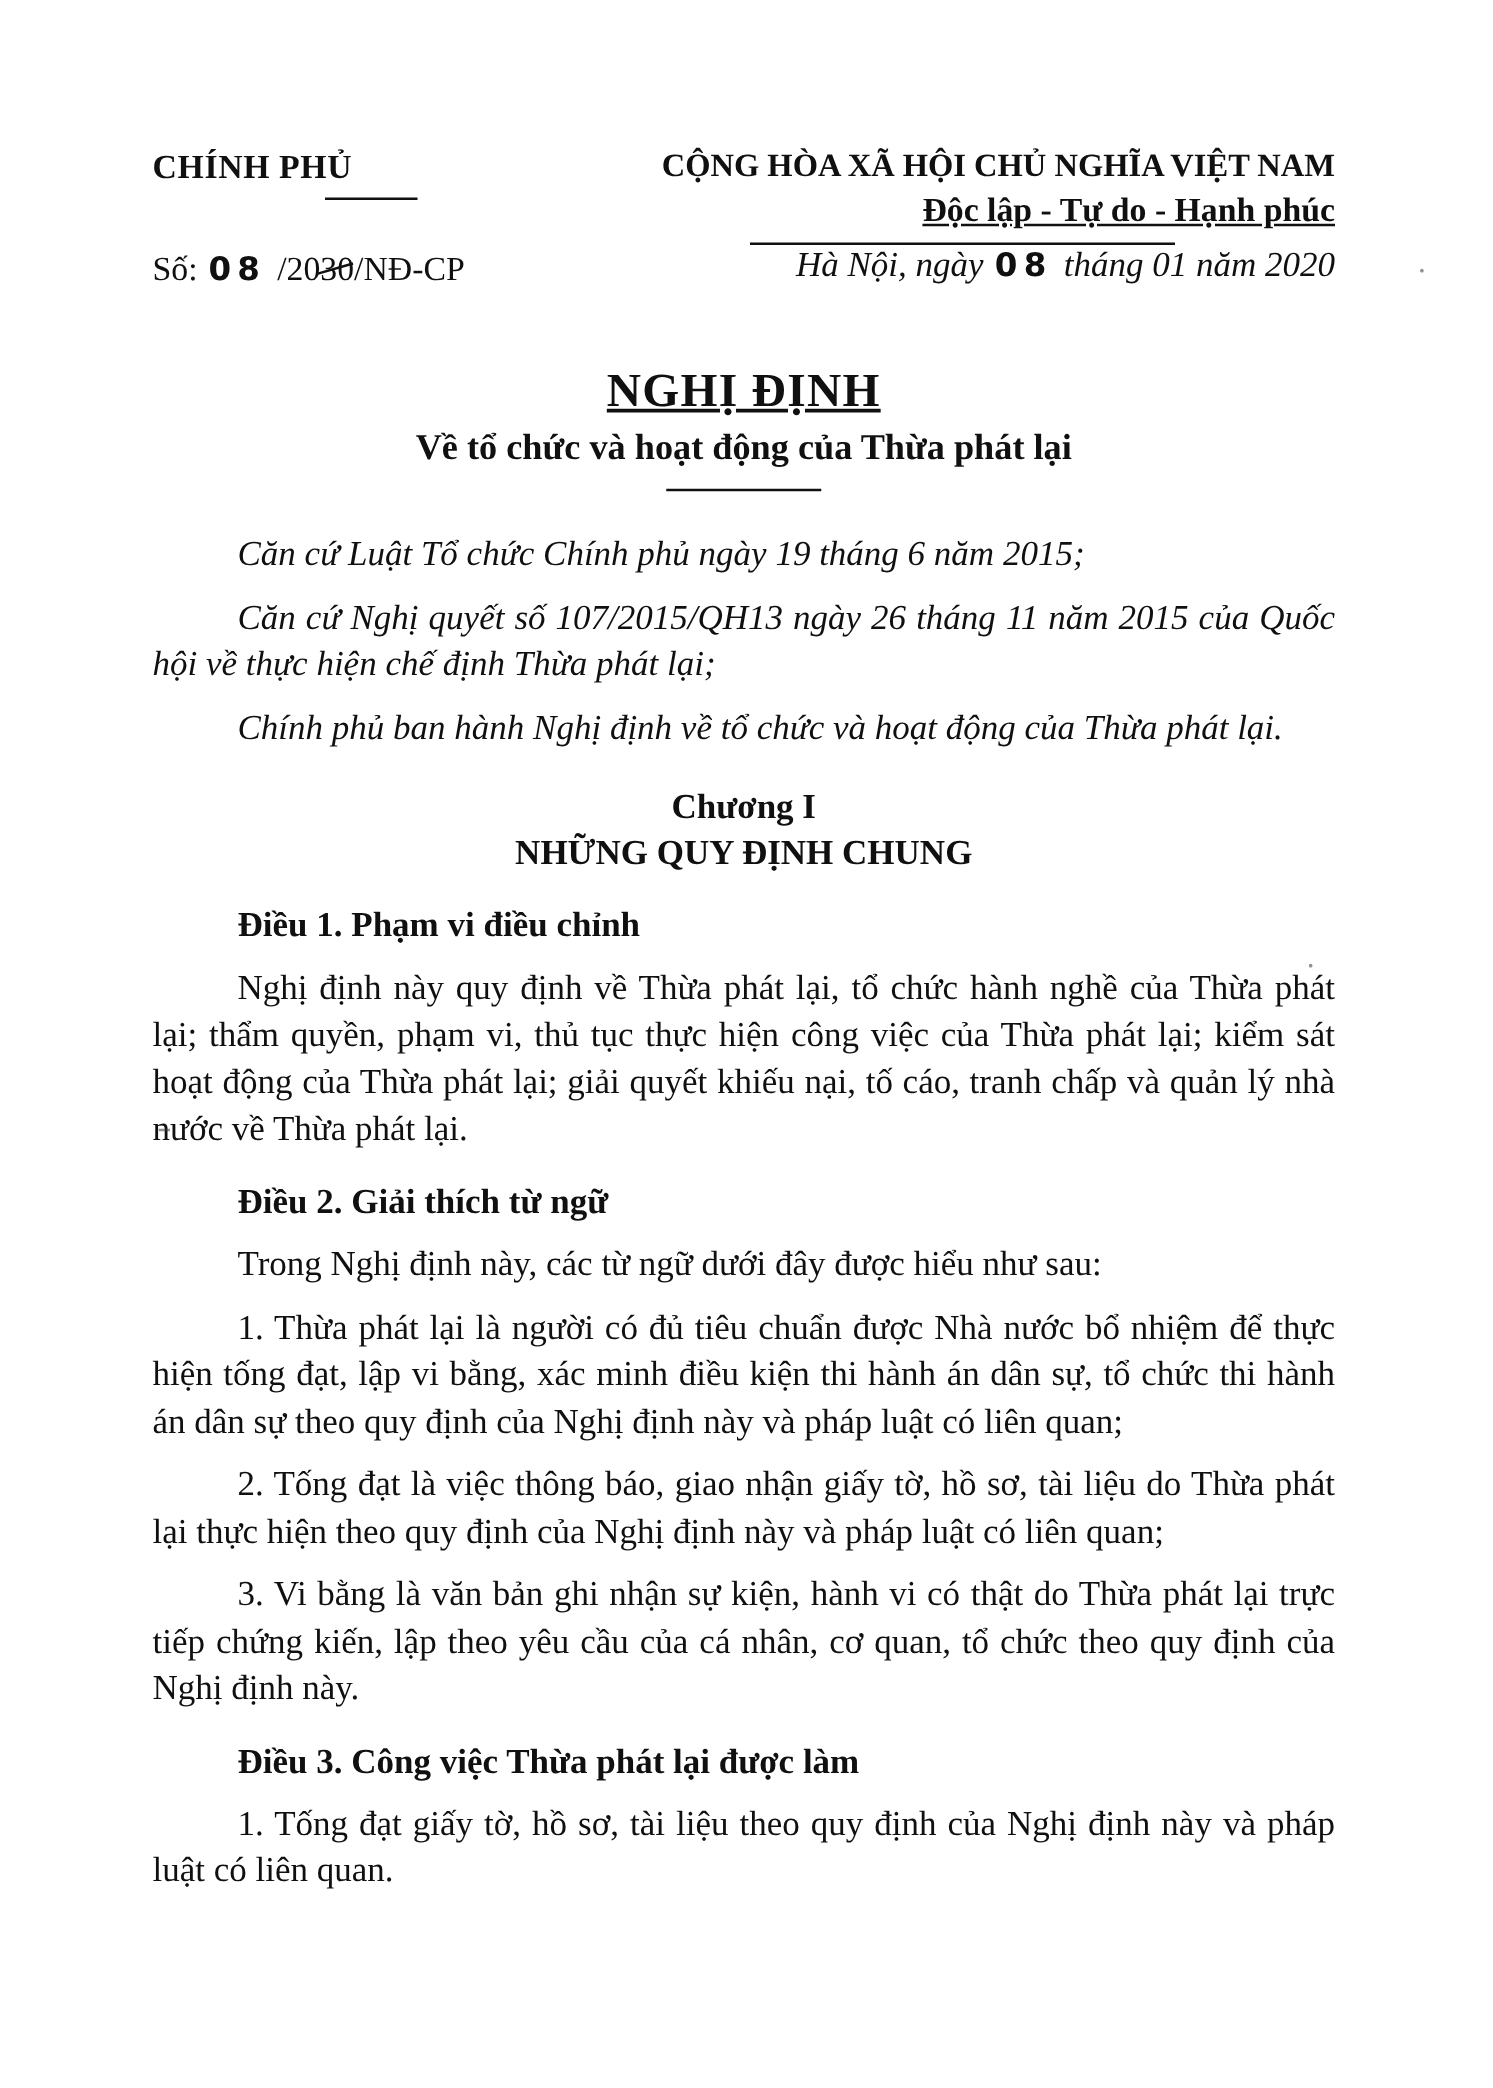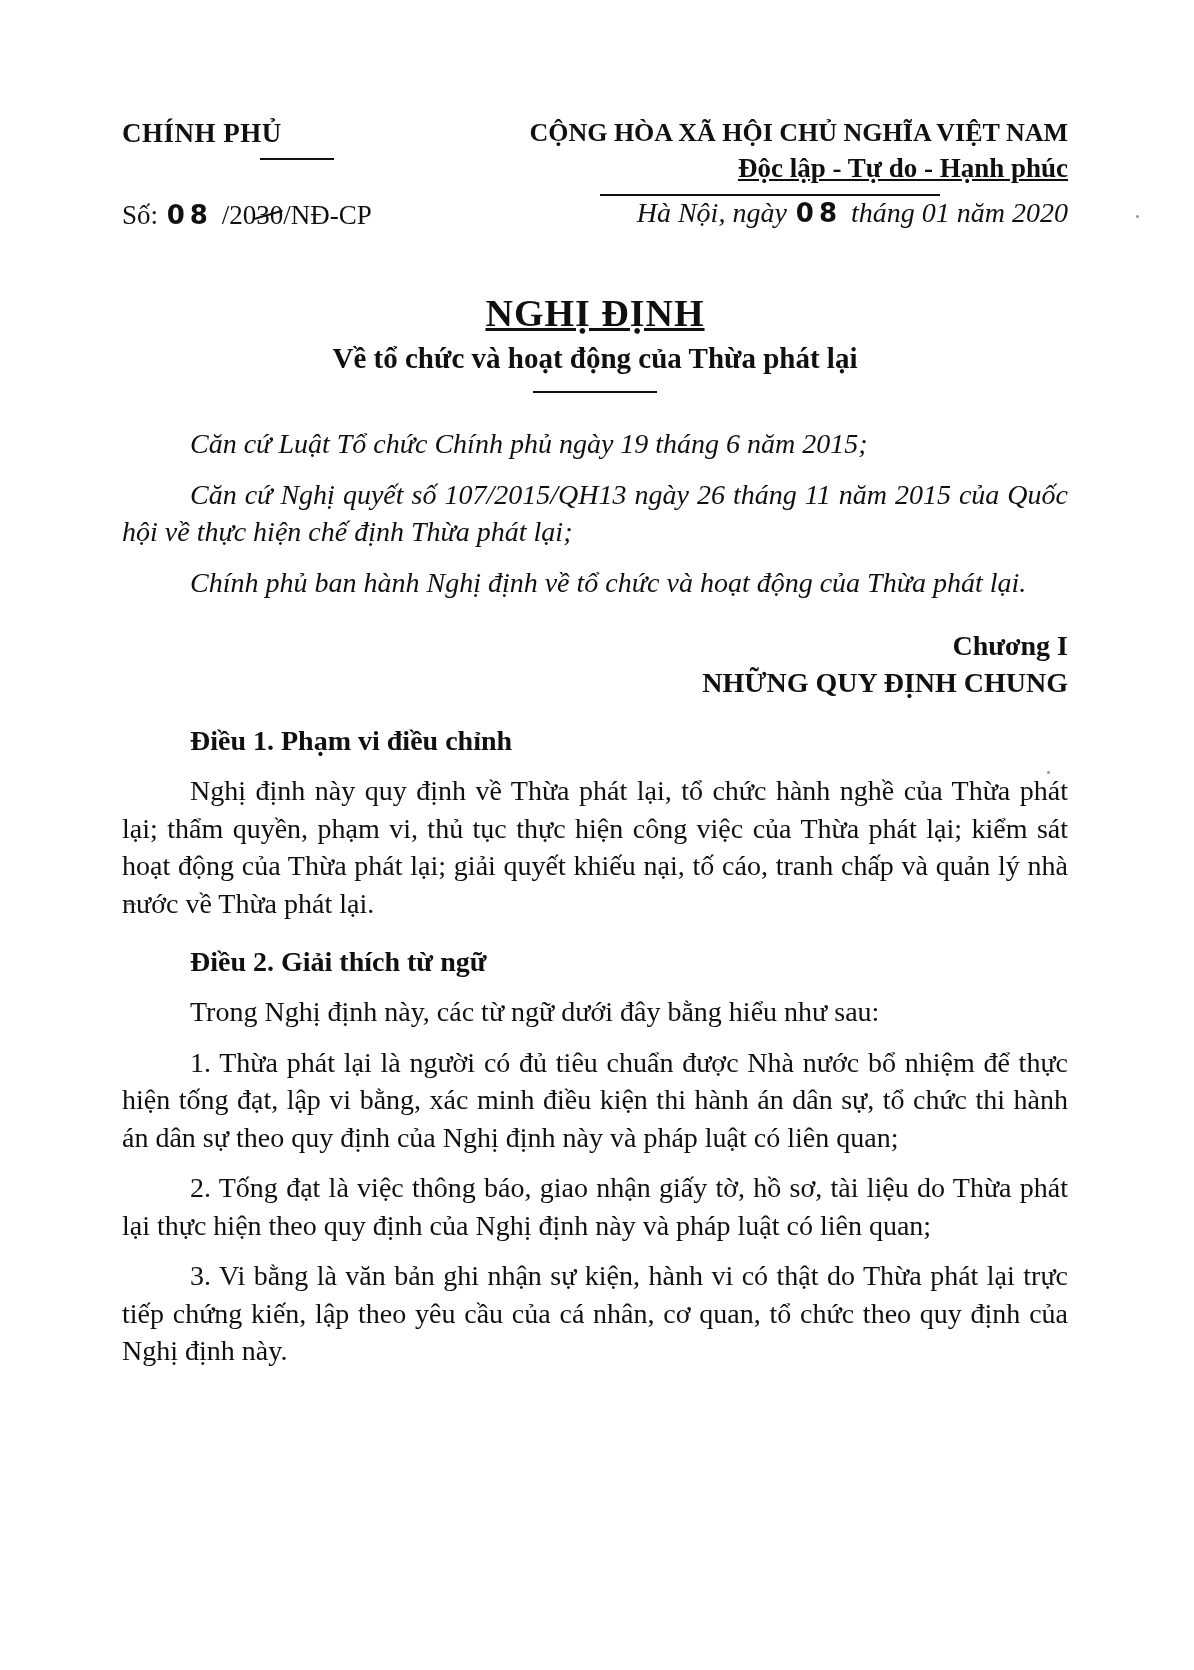--- a/index.html
+++ b/index.html
@@ -50,21 +50,21 @@
 
   
   .preamble { margin-top:32px; }
   .preamble p, p.body {
     font-size:28px; line-height:37.5px;
     margin:13px 0;
     text-align:justify; text-indent:68px;
   }
   .preamble p { font-style:italic; }
 
-  .chapter { text-align:right; margin-top:26px; }
+  .chapter { text-align:center; margin-top:26px; }
   .chapter div { font-size:28px; font-weight:bold; line-height:37px; }
 
   h3.article-heading {
     font-size:28px; font-weight:bold;
     margin:21px 0 10px; text-indent:68px;
     line-height:37px;
   }
 
   
   .artifact { position:absolute; background:#3a3a3a; opacity:.55; }
@@ -115,24 +115,28 @@
     <div>NHỮNG QUY ĐỊNH CHUNG</div>
   </div>
 
   <section>
     <h3 class="article-heading">Điều 1. Phạm vi điều chỉnh</h3>
     <p class="body">Nghị định này quy định về Thừa phát lại, tổ chức hành nghề của Thừa phát lại; thẩm quyền, phạm vi, thủ tục thực hiện công việc của Thừa phát lại; kiểm sát hoạt động của Thừa phát lại; giải quyết khiếu nại, tố cáo, tranh chấp và quản lý nhà nước về Thừa phát lại.</p>
   </section>
 
   <section>
     <h3 class="article-heading">Điều 2. Giải thích từ ngữ</h3>
-    <p class="body">Trong Nghị định này, các từ ngữ dưới đây bằng hiểu như sau:</p>
+    <p class="body">Trong Nghị định này, các từ ngữ dưới đây được hiểu như sau:</p>
     <p class="body">1. Thừa phát lại là người có đủ tiêu chuẩn được Nhà nước bổ nhiệm để thực hiện tống đạt, lập vi bằng, xác minh điều kiện thi hành án dân sự, tổ chức thi hành án dân sự theo quy định của Nghị định này và pháp luật có liên quan;</p>
     <p class="body">2. Tống đạt là việc thông báo, giao nhận giấy tờ, hồ sơ, tài liệu do Thừa phát lại thực hiện theo quy định của Nghị định này và pháp luật có liên quan;</p>
     <p class="body">3. Vi bằng là văn bản ghi nhận sự kiện, hành vi có thật do Thừa phát lại trực tiếp chứng kiến, lập theo yêu cầu của cá nhân, cơ quan, tổ chức theo quy định của Nghị định này.</p>
   </section>
 
+  <section>
+    <h3 class="article-heading">Điều 3. Công việc Thừa phát lại được làm</h3>
+    <p class="body">1. Tống đạt giấy tờ, hồ sơ, tài liệu theo quy định của Nghị định này và pháp luật có liên quan.</p>
+  </section>
 
   <span class="artifact dash" style="left:127px; top:903px;"></span>
   <span class="artifact dot" style="left:1047px; top:771px;"></span>
   <span class="artifact dot" style="left:1136px; top:215px;"></span>
 
 </div>
 
 </body></html>

